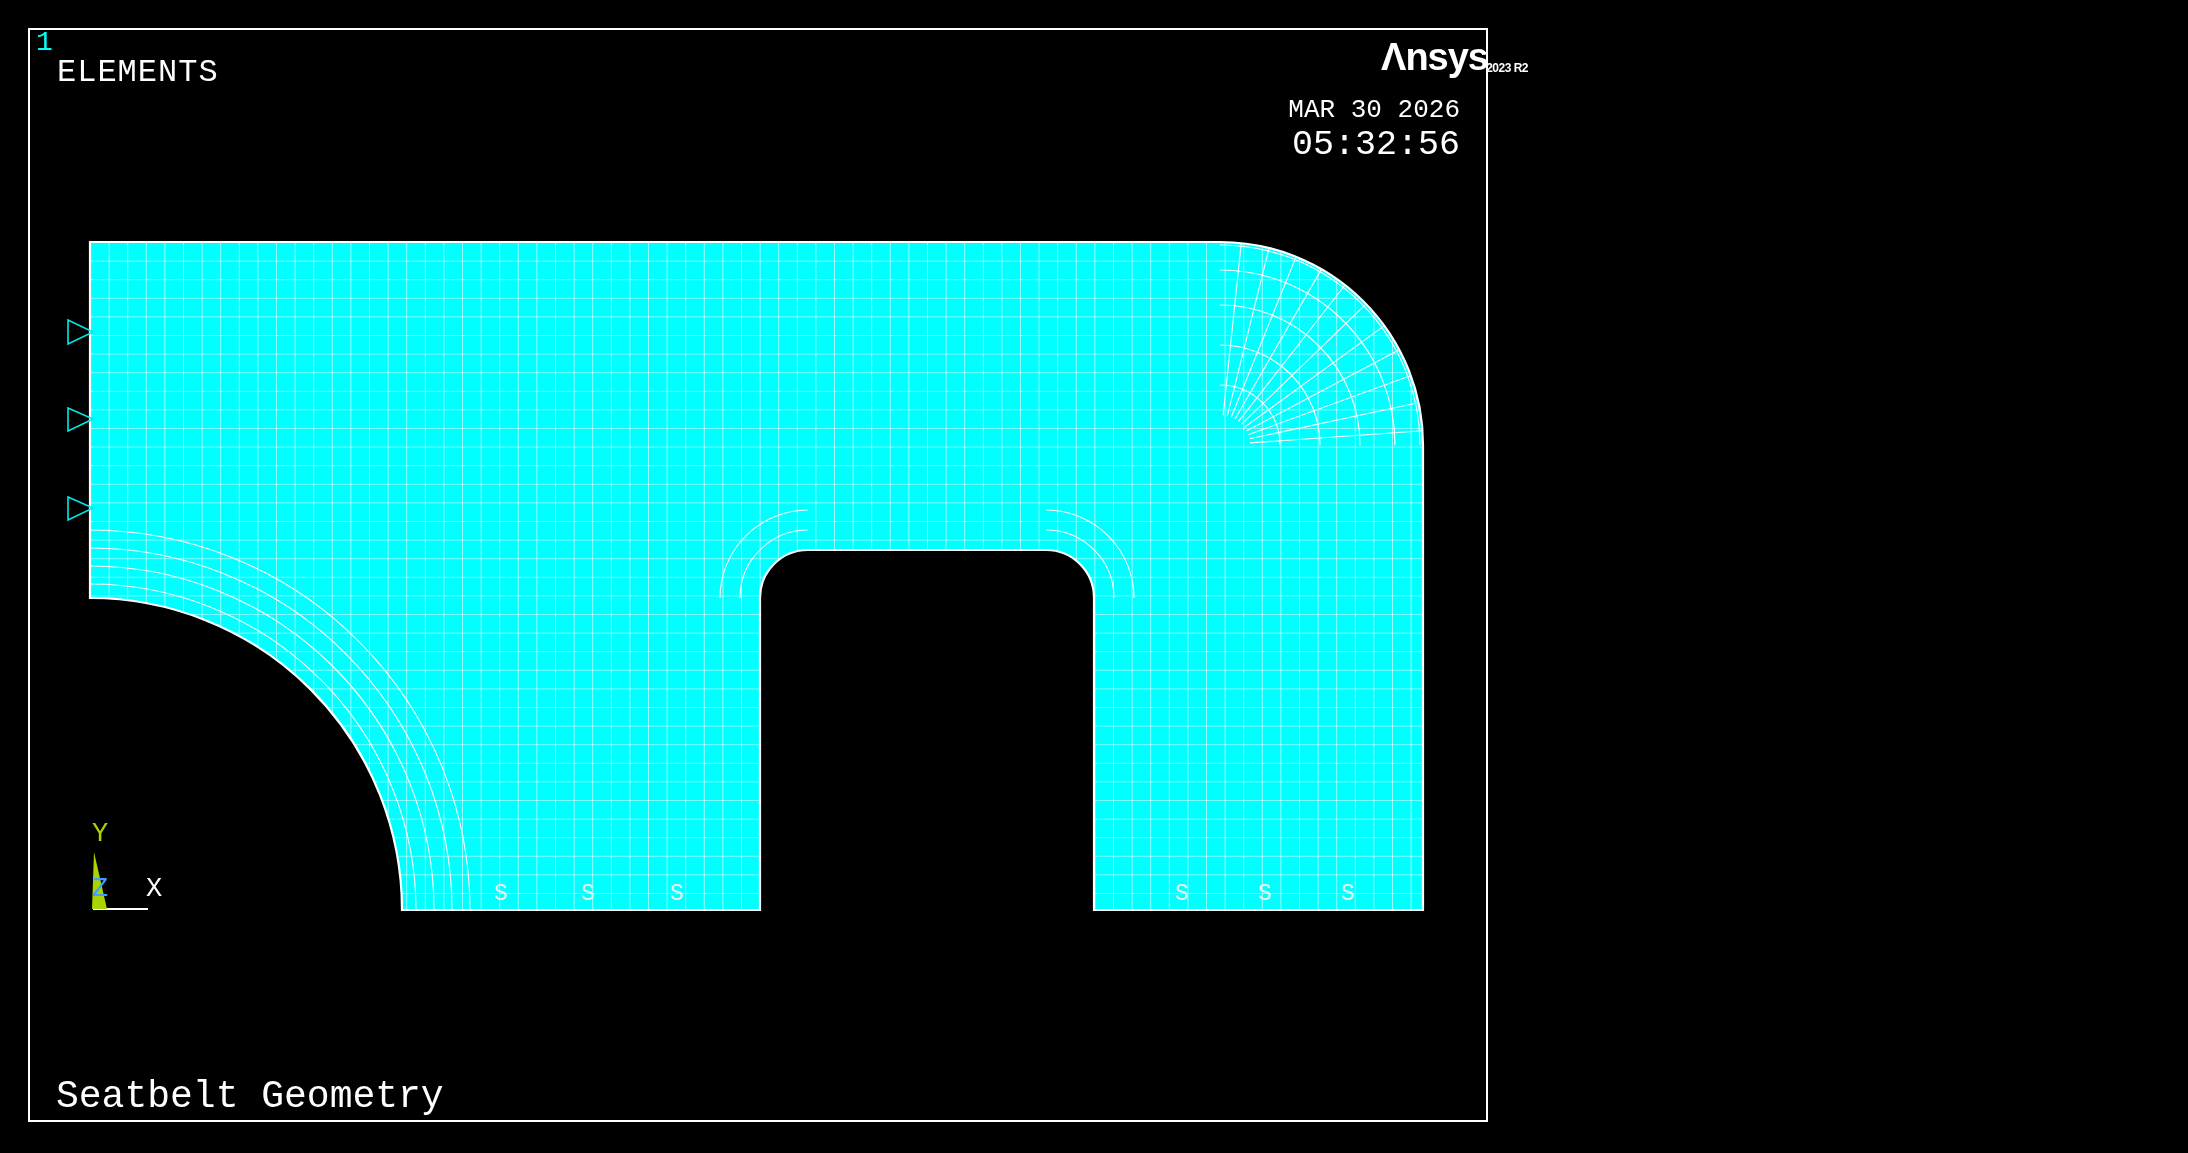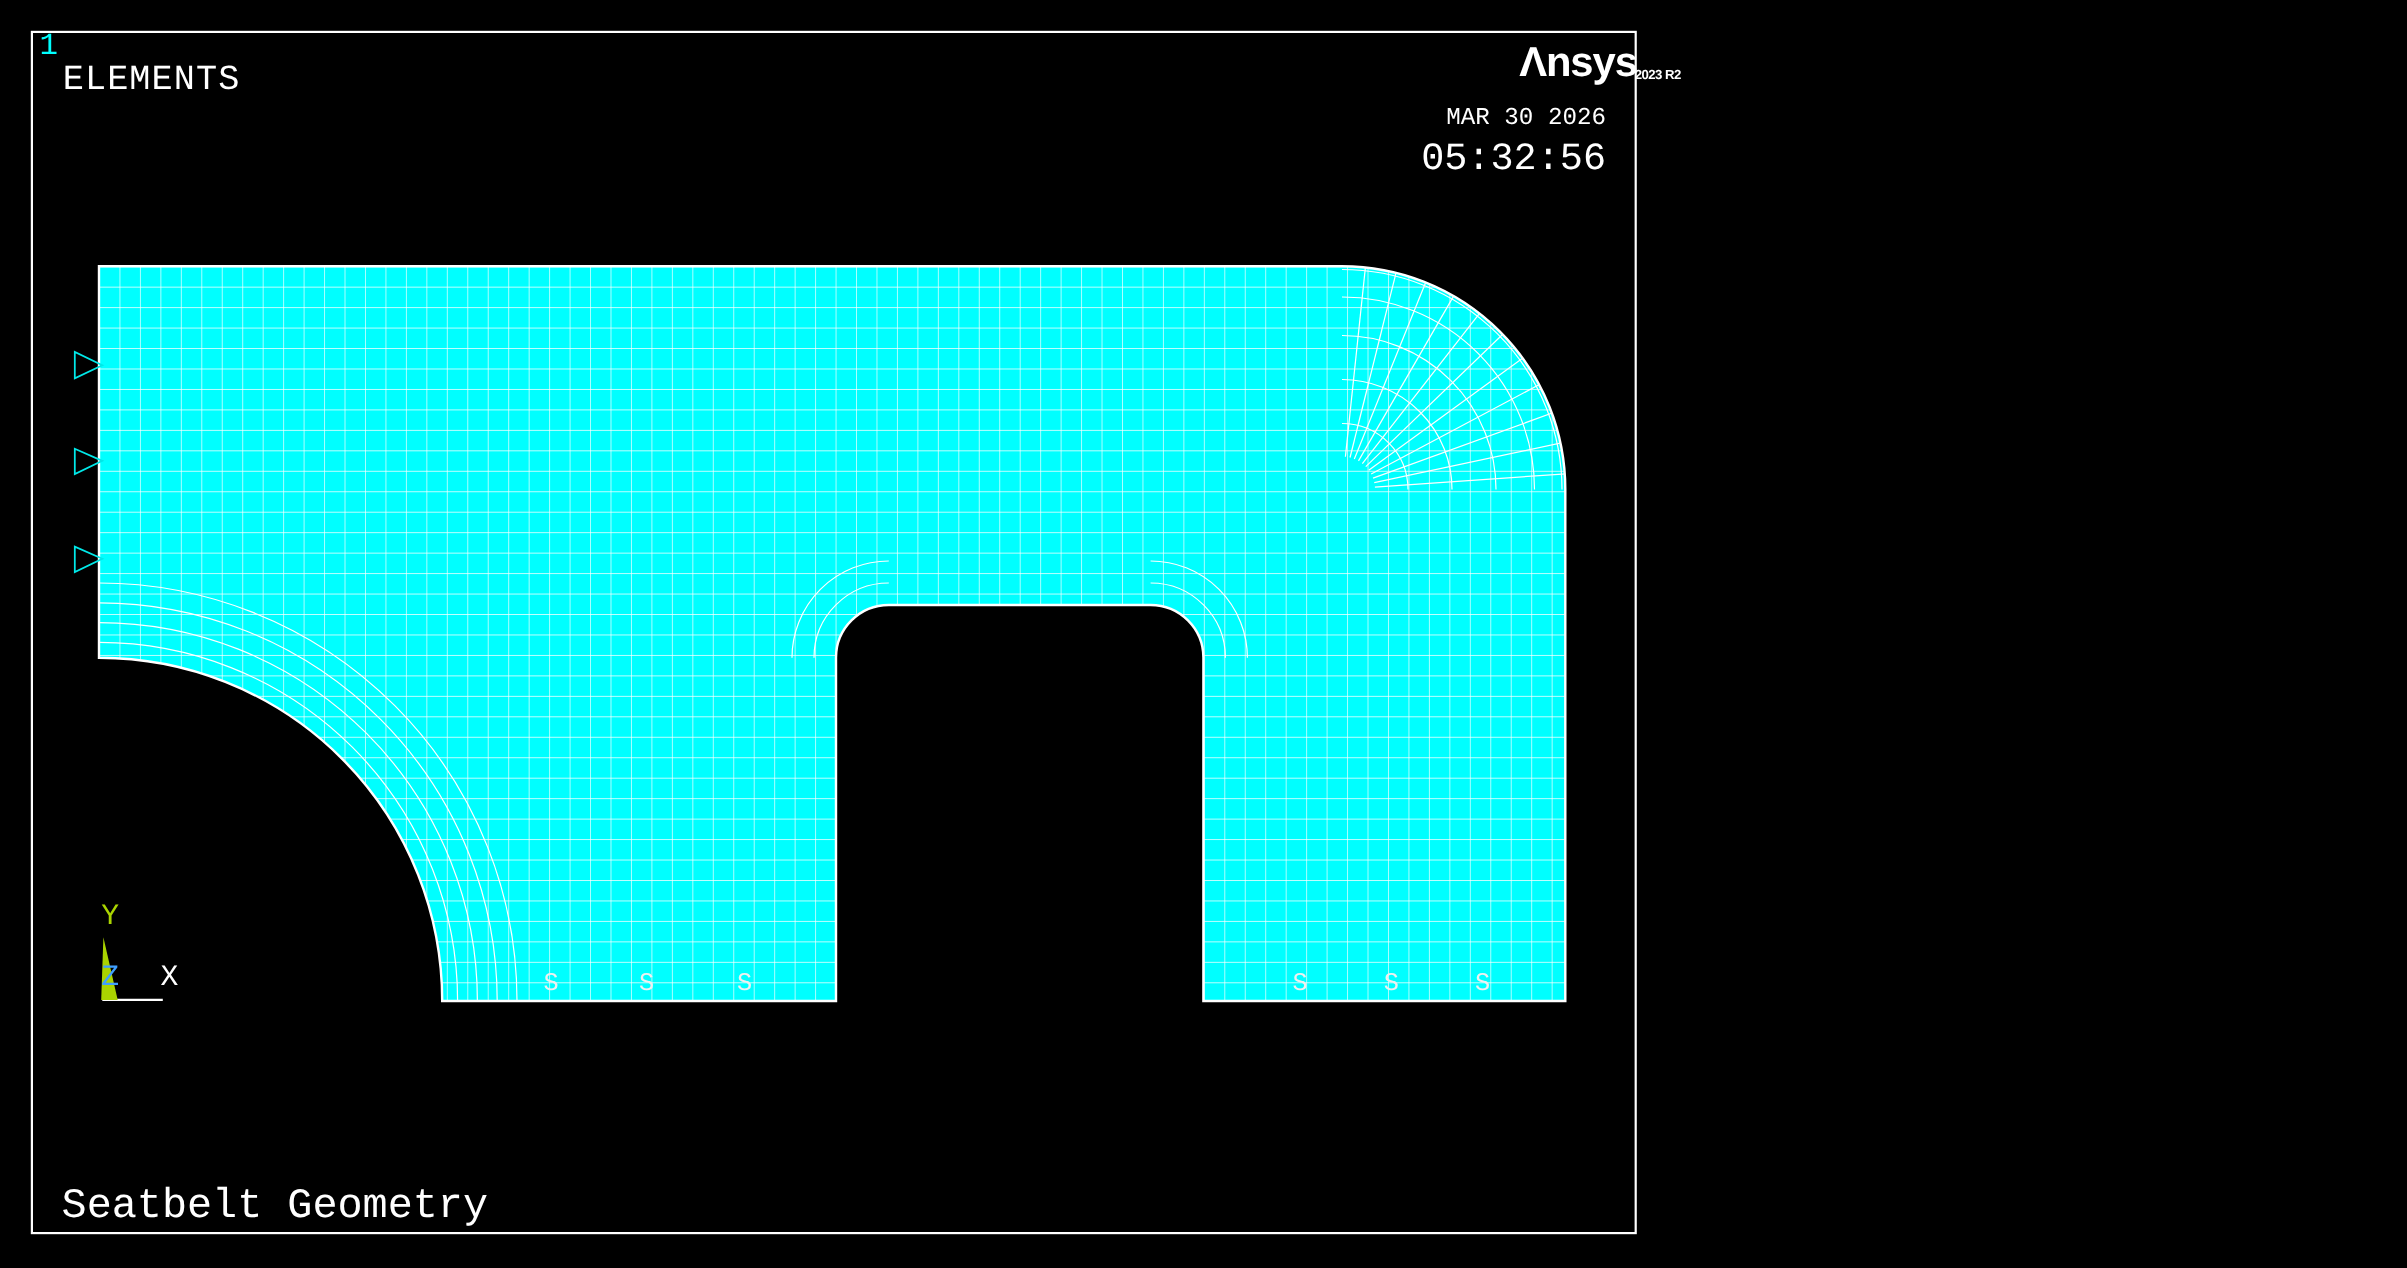--- a/index.html
+++ b/index.html
@@ -8,21 +8,21 @@
   .frame{position:absolute;left:28px;top:28px;width:1460px;height:1094px;
          border:2px solid #fff;box-sizing:border-box;}
   svg.canvas{position:absolute;left:0;top:0;}
   .txt{position:absolute;color:#fff;white-space:pre;line-height:1;}
   .plotnum{left:36px;top:29px;font-size:28px;color:#00ffff;}
   .elements{left:57px;top:57px;font-size:32px;letter-spacing:1px;}
   .logo{right:700px;top:23px;font-size:38px;font-weight:700;letter-spacing:-1px;
         font-family:"Liberation Sans","DejaVu Sans",sans-serif;margin-top:15px;}
   .version{right:660px;top:62px;font-size:12px;font-weight:700;letter-spacing:-0.5px;
         font-family:"Liberation Sans","DejaVu Sans",sans-serif;}
-  .date{right:728px;top:97px;font-size:22px;}
+  .date{right:728px;top:97px;font-size:26px;}
   .time{right:728px;top:128px;font-size:35px;}
   .title{left:56px;top:1078px;font-size:38px;}
   .ssym{font-size:23px;color:#f0f0f0;}
   .triadY{left:92px;top:821px;font-size:27px;color:#aad400;}
   .triadZ{left:92px;top:876px;font-size:27px;color:#3f9fff;}
   .triadX{left:146px;top:876px;font-size:27px;color:#ffffff;}
 </style>
 </head>
 <body>
 

